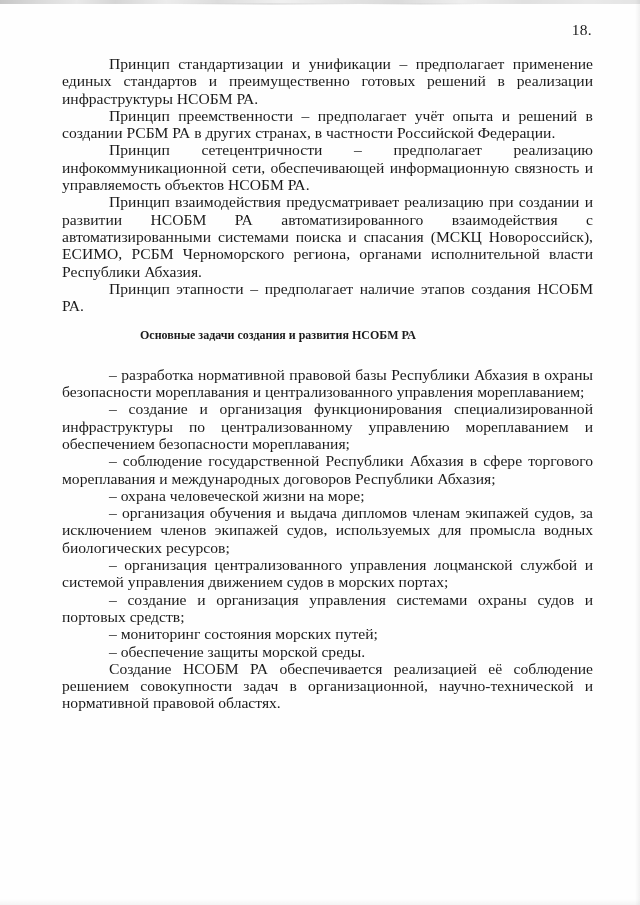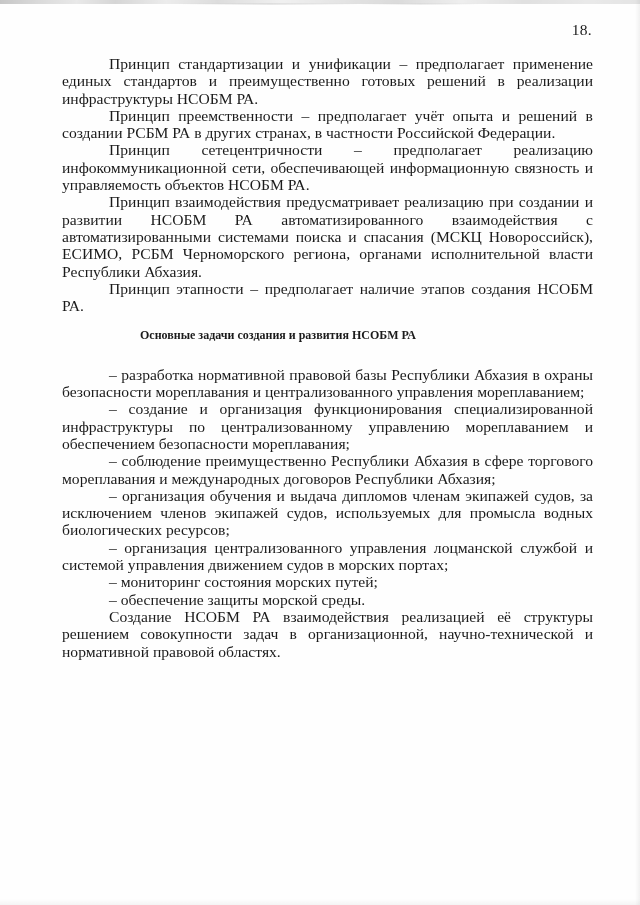--- a/index.html
+++ b/index.html
@@ -98,21 +98,23 @@
     <p>Принцип стандартизации и унификации – предполагает применение единых стандартов и преимущественно готовых решений в реализации инфраструктуры НСОБМ РА.</p>
     <p>Принцип преемственности – предполагает учёт опыта и решений в создании РСБМ РА в других странах, в частности Российской Федерации.</p>
     <p>Принцип сетецентричности – предполагает реализацию инфокоммуникационной сети, обеспечивающей информационную связность и управляемость объектов НСОБМ РА.</p>
     <p>Принцип взаимодействия предусматривает реализацию при создании и развитии НСОБМ РА автоматизированного взаимодействия с автоматизированными системами поиска и спасания (МСКЦ Новороссийск), ЕСИМО, РСБМ Черноморского региона, органами исполнительной власти Республики Абхазия.</p>
     <p>Принцип этапности – предполагает наличие этапов создания НСОБМ РА.</p>
 
     <h2 class="section-heading">Основные задачи создания и развития НСОБМ РА</h2>
 
     <p>– разработка нормативной правовой базы Республики Абхазия в охраны безопасности мореплавания и централизованного управления мореплаванием;</p>
     <p>– создание и организация функционирования специализированной инфраструктуры по централизованному управлению мореплаванием и обеспечением безопасности мореплавания;</p>
-    <p>– соблюдение преимущественно Республики Абхазия в сфере торгового мореплавания и международных договоров Республики Абхазия;</p>
+    <p>– соблюдение государственной Республики Абхазия в сфере торгового мореплавания и международных договоров Республики Абхазия;</p>
+    <p>– охрана человеческой жизни на море;</p>
     <p>– организация обучения и выдача дипломов членам экипажей судов, за исключением членов экипажей судов, используемых для промысла водных биологических ресурсов;</p>
     <p>– организация централизованного управления лоцманской службой и системой управления движением судов в морских портах;</p>
+    <p>– создание и организация управления системами охраны судов и портовых средств;</p>
     <p>– мониторинг состояния морских путей;</p>
     <p>– обеспечение защиты морской среды.</p>
-    <p>Создание НСОБМ РА взаимодействия реализацией её структуры решением совокупности задач в организационной, научно-технической и нормативной правовой областях.</p>
+    <p>Создание НСОБМ РА обеспечивается реализацией её соблюдение решением совокупности задач в организационной, научно-технической и нормативной правовой областях.</p>
   </div>
 
 </div>
 
 </body></html>

